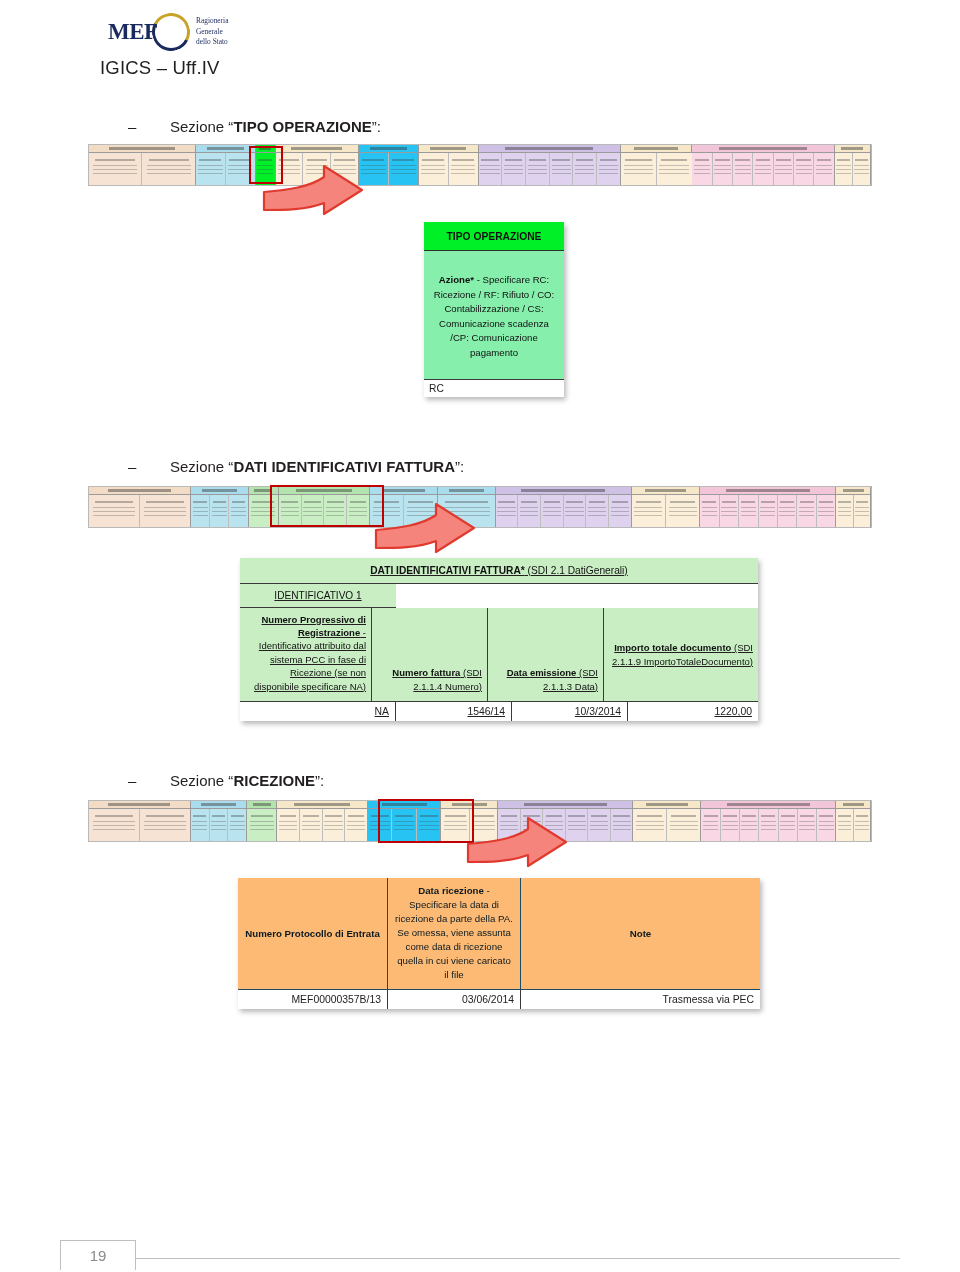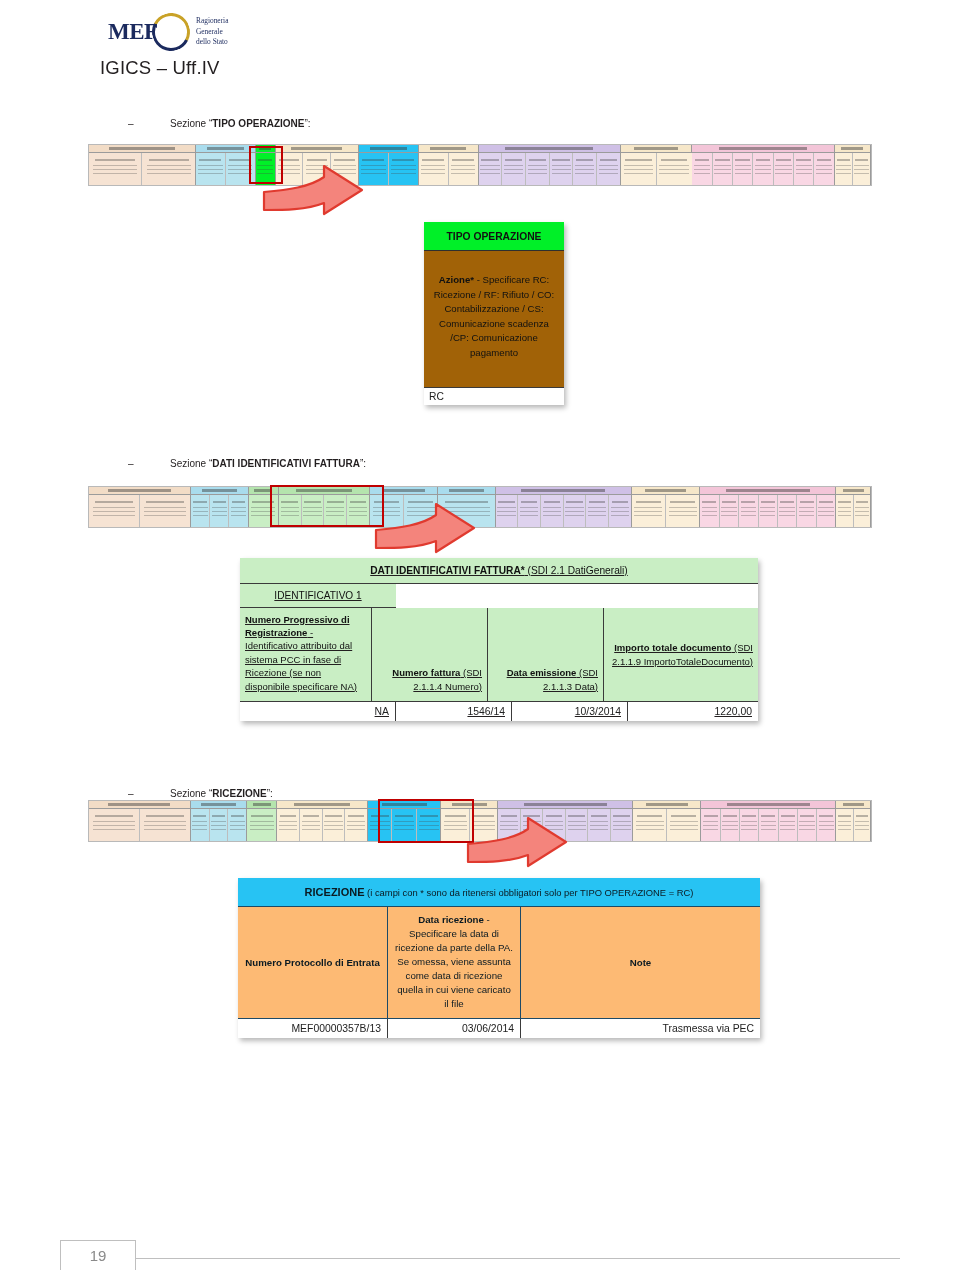--- a/index.html
+++ b/index.html
@@ -34,21 +34,21 @@
     font-family:"Liberation Serif", serif;
     font-size:7.4px; line-height:10.5px; color:#1b2a5e;
     white-space:pre-line;
   }
   .igics {
     position:absolute; left:100px; top:57px;
     font-size:18.5px; color:#231f20; letter-spacing:.2px;
   }
 
   
-  .sec-head { position:absolute; font-size:10px; color:#231f20; white-space:nowrap; }
+  .sec-head { position:absolute; font-size:15px; color:#231f20; white-space:nowrap; }
   .sec-head .dash { display:inline-block; width:42px; color:#231f20; }
   .sec-head b { font-weight:700; }
 
   
   .strip { position:absolute; height:42px; display:flex; align-items:stretch;
            border:1px solid #b9b9b9; background:#fff; overflow:hidden; }
   .grp { display:flex; flex-direction:column; border-right:1px solid #9b9b9b; }
   .grp-h { height:8px; border-bottom:1px solid #9b9b9b; }
   .grp-b { flex:1; display:flex; }
   .cel { flex:1; border-right:1px solid #bdbdbd; position:relative; }
@@ -82,22 +82,22 @@
   .xl .c { border-right:1px solid #3a3a3a; padding:3px 5px; }
   .xl .c:last-child { border-right:none; }
 
   
   .tipo { left:424px; top:222px; width:140px; }
   .tipo .title {
     background:#00f028; text-align:center; font-size:10.3px; font-weight:700;
     padding:9px 4px 8px; border-bottom:1px solid #2f2f2f; color:#111;
   }
   .tipo .body {
-    background:#a16207; text-align:center; font-size:9.6px; line-height:14.6px;
-    padding:22px 8px 26px; color:#111;
+    background:#86efac; text-align:center; font-size:9.6px; line-height:14.6px;
+    padding:22px 8px 18px; color:#111;
   }
   .tipo .body b { font-weight:700; }
   .tipo .val {
     background:#fff; border-top:1px solid #3a3a3a; font-size:10.3px;
     padding:3px 5px; text-align:left; color:#222;
   }
 
   
   .dati { left:240px; top:558px; width:518px;text-decoration:underline; }
   .dati .hrow1 .c {
@@ -428,42 +428,42 @@
 </svg>
 
 <div class="xl dati">
   <div class="row hrow1">
     <div class="c" style="flex:1"><b>DATI IDENTIFICATIVI FATTURA*</b><span> (SDI 2.1 DatiGenerali)</span></div>
   </div>
   <div class="row hrow2">
     <div class="c" style="width:156px">IDENTIFICATIVO 1</div>
   </div>
   <div class="row hrow3" style="height:94px">
-    <div class="c" style="width:132px; ">
+    <div class="c" style="width:132px; text-align:right">
         <span><b>Numero Progressivo di Registrazione</b><span> - Identificativo attribuito dal sistema PCC in fase di Ricezione (se non disponibile specificare NA)</span></span>
       </div>
     <div class="c" style="width:116px; text-align:right">
         <span><b>Numero fattura</b><span> (SDI 2.1.1.4 Numero)</span></span>
       </div>
     <div class="c" style="width:116px; text-align:right">
         <span><b>Data emissione</b><span> (SDI 2.1.1.3 Data)</span></span>
       </div>
     <div class="c" style="flex:1; text-align:right; align-items:center">
         <span><b>Importo totale documento</b><span> (SDI 2.1.1.9 ImportoTotaleDocumento)</span></span>
       </div>
   </div>
   <div class="row vrow">
     <div class="c" style="width:156px">NA</div>
     <div class="c" style="width:116px">1546/14</div>
     <div class="c" style="width:116px">10/3/2014</div>
     <div class="c" style="flex:1">1220,00</div>
   </div>
 </div>
 
-<div class="sec-head" style="left:128px; top:788px;">
+<div class="sec-head" style="left:128px; top:772px;">
   <span class="dash">–</span><span>Sezione “</span><b>RICEZIONE</b><span>”:</span>
 </div>
 
 <div class="strip" id="strip3" style="left:88px; top:800px; width:784px;">
     <div class="grp" style="flex: 9 1 0%;">
       <div class="grp-h" style="background: rgb(242, 220, 198);">
         <div class="grp-h-inner">
           <i></i>
         </div>
       </div>
@@ -583,23 +583,20 @@
         <div class="cel" style="background: rgb(251, 239, 217);"></div>
       </div>
     </div>
   </div>
 <div class="red-box" style="left:378px; top:799px; width:96px; height:44px;"></div>
 <svg class="arrow" style="left:462px; top:814px;" width="110" height="58" viewBox="0 0 110 58">
   <path d="M6 30 C 30 28, 52 25, 66 15 L 66 4 L 104 28 L 66 52 L 66 41 C 48 48, 26 48, 6 48 Z" fill="#f4847c" stroke="#e03a2f" stroke-width="2.2" stroke-linejoin="round"></path>
 </svg>
 
 <div class="xl ric">
-  <div class="row hrow1">
-    <div class="c" style="flex:1"><b>RICEZIONE</b><span> (i campi con * sono da ritenersi obbligatori solo per TIPO OPERAZIONE = RC)</span></div>
-  </div>
   <div class="row hrow2" style="height:112px">
     <div class="c" style="width:150px">
         <span><b>Numero Protocollo di Entrata</b><span></span></span>
       </div>
     <div class="c" style="width:133px; align-items:flex-start; padding-top:6px">
         <span><b>Data ricezione</b><span> - Specificare la data di ricezione da parte della PA. Se omessa, viene assunta come data di ricezione quella in cui viene caricato il file</span></span>
       </div>
     <div class="c" style="flex:1">
         <span><b>Note</b><span></span></span>
       </div>

